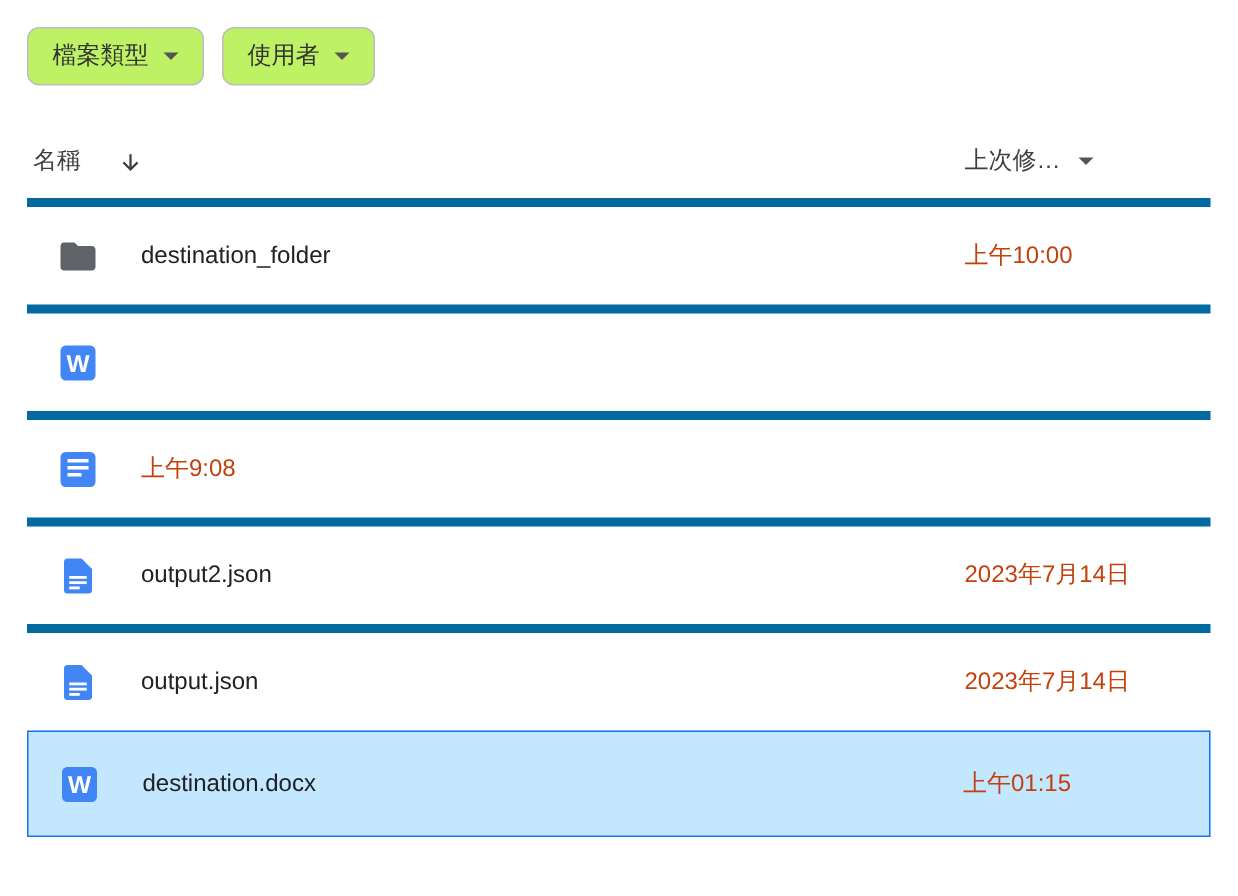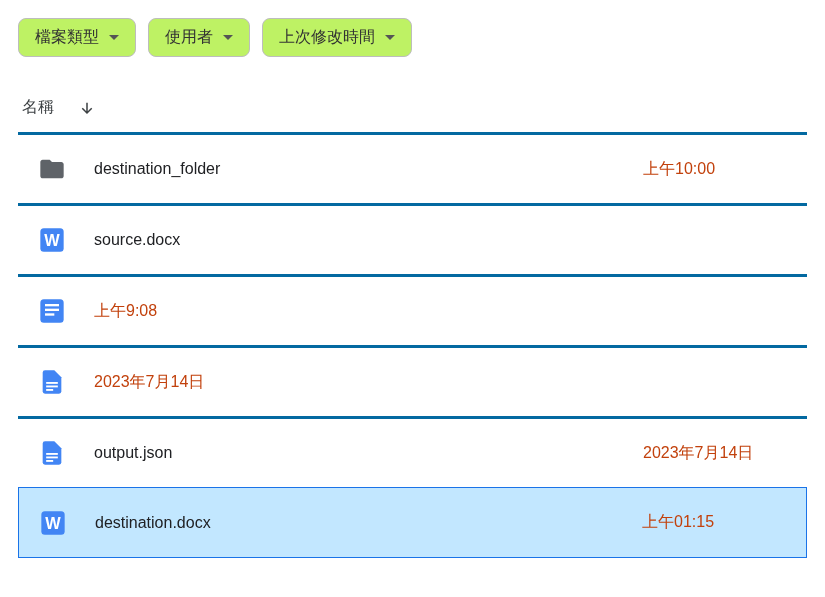--- a/index.html
+++ b/index.html
@@ -57,21 +57,21 @@
     display: flex;
     align-items: center;
     gap: 12px;
   }
   .sort-arrow {
     font-size: 18px;
   }
   .file-row {
     display: flex;
     align-items: center;
-    border-top: 3px solid #0369a1;
+    border-top: 6px solid #0369a1;
     padding: 0 4px;
     height: 71px;
   }
   .file-row:last-child {
     border-bottom: 1px solid #e0e0e0;
   }
   .file-row.selected {
     background: #c2e7ff;
     border: 1px solid #1a73e8;
   }
@@ -99,57 +99,56 @@
 
 <div class="filters">
   <div class="filter-chip">
     <span>檔案類型</span>
     <span class="chevron"></span>
   </div>
   <div class="filter-chip">
     <span>使用者</span>
     <span class="chevron"></span>
   </div>
-  <div class="filter-chip">
-    <span>上次修改時間</span>
-    <span class="chevron"></span>
-  </div>
 </div>
 
 <div class="table">
 
   <div class="header-row">
     <div class="col-name">
       <span>名稱</span>
       <span class="sort-arrow">
         <svg class="icon" width="18" height="18" viewBox="0 0 24 24" fill="#3c4043">
             <path d="M11 5v11.17l-4.59-4.58L5 13l7 7 7-7-1.41-1.41L13 16.17V5z"></path>
           </svg>
       </span>
+    </div>
+    <div class="col-date">
+      <span>上次修…</span>
+      <span class="chevron"></span>
     </div>
   </div>
 
   <div id="rows">
       <div class="file-row">
         <div class="row-icon">
           <svg class="icon" viewBox="0 0 24 24" width="28" height="28">
             <path fill="#5f6368" d="M10 4H4c-1.1 0-2 .9-2 2v12c0 1.1.9 2 2 2h16c1.1 0 2-.9 2-2V8c0-1.1-.9-2-2-2h-8l-2-2z"></path>
           </svg>
         </div>
         <div class="row-name">destination_folder</div>
         <div class="row-date">上午10:00</div>
       </div>
       <div class="file-row">
         <div class="row-icon">
           <svg class="icon" viewBox="0 0 24 24" width="28" height="28">
             <rect x="2" y="2" width="20" height="20" rx="3" fill="#4285f4"></rect>
             <text x="12" y="17" text-anchor="middle" font-family="Arial" font-size="14" font-weight="bold" fill="#fff">W</text>
           </svg>
         </div>
-        <div class="row-name">source.docx</div>
       </div>
       <div class="file-row">
         <div class="row-icon">
           <svg class="icon" viewBox="0 0 24 24" width="28" height="28">
             <rect x="2" y="2" width="20" height="20" rx="3" fill="#4285f4"></rect>
             <rect x="6" y="6" width="12" height="2" fill="#fff"></rect>
             <rect x="6" y="10" width="12" height="2" fill="#fff"></rect>
             <rect x="6" y="14" width="8" height="2" fill="#fff"></rect>
           </svg>
         </div>
@@ -157,20 +156,21 @@
       </div>
       <div class="file-row">
         <div class="row-icon">
           <svg class="icon" viewBox="0 0 24 24" width="28" height="28">
             <path fill="#4285f4" d="M6 2h8l6 6v12a2 2 0 0 1-2 2H6a2 2 0 0 1-2-2V4a2 2 0 0 1 2-2z"></path>
             <rect x="7" y="12" width="10" height="1.6" fill="#fff"></rect>
             <rect x="7" y="15" width="10" height="1.6" fill="#fff"></rect>
             <rect x="7" y="18" width="6" height="1.6" fill="#fff"></rect>
           </svg>
         </div>
+        <div class="row-name">output2.json</div>
         <div class="row-date">2023年7月14日</div>
       </div>
       <div class="file-row">
         <div class="row-icon">
           <svg class="icon" viewBox="0 0 24 24" width="28" height="28">
             <path fill="#4285f4" d="M6 2h8l6 6v12a2 2 0 0 1-2 2H6a2 2 0 0 1-2-2V4a2 2 0 0 1 2-2z"></path>
             <rect x="7" y="12" width="10" height="1.6" fill="#fff"></rect>
             <rect x="7" y="15" width="10" height="1.6" fill="#fff"></rect>
             <rect x="7" y="18" width="6" height="1.6" fill="#fff"></rect>
           </svg>

